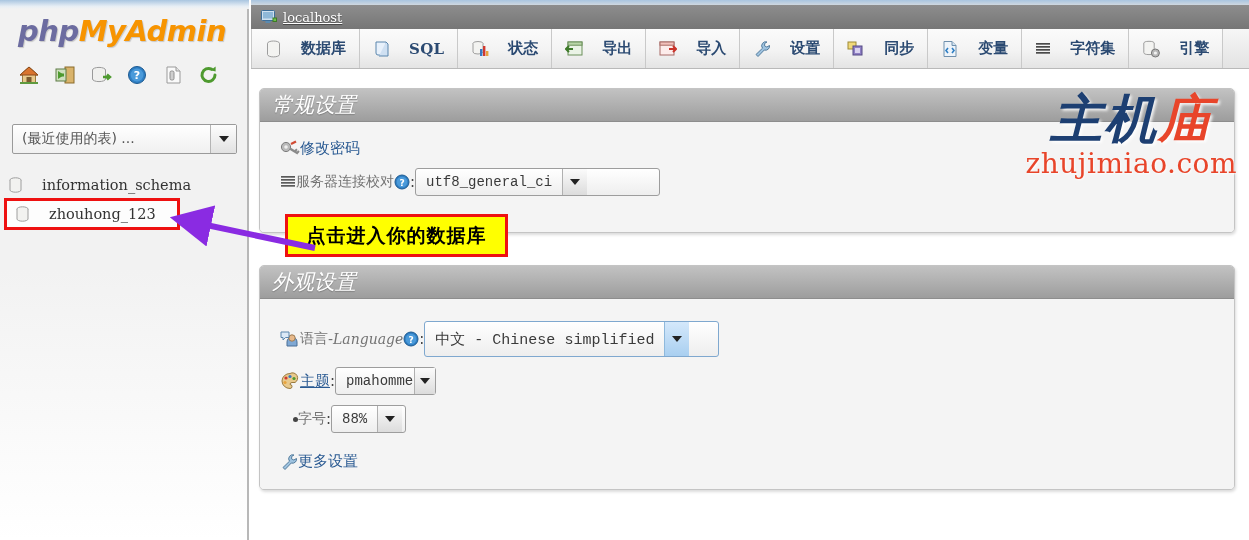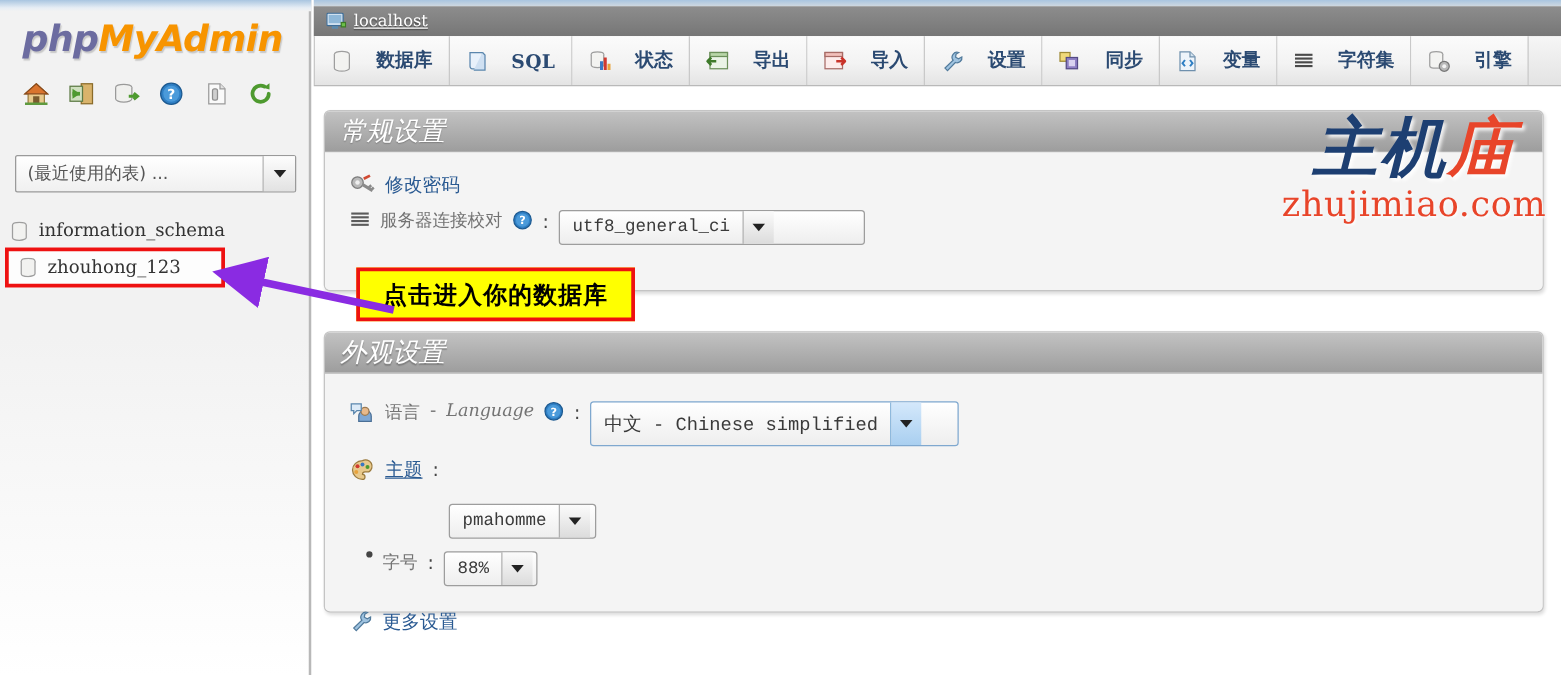--- a/index.html
+++ b/index.html
@@ -61,21 +61,21 @@
     width: 26px; height: 28px;
     border-left: 1px solid #b4b4b4;
     background: linear-gradient(to bottom, #fdfdfd, #e2e2e2);
     display: flex; align-items: center; justify-content: center;
   }
   .caret { width: 0; height: 0; border-left: 5px solid transparent;
            border-right: 5px solid transparent; border-top: 6px solid #222; }
 
   .db-list { position: absolute; left: 0; top: 172px; width: 249px; }
   .db-item {
-    display: flex; align-items: center; gap: 8px;
+    display: flex; align-items: center; gap: 19px;
     height: 26px; padding-left: 8px; cursor: pointer;
   }
   .db-item .db-label {
     font-family: "DejaVu Serif", "Liberation Serif", serif;
     font-size: 14.5px; color: #333;
   }
   .db-item.highlighted {
     border: 3px solid #ee1111;
     margin-left: 4px; width: 176px; height: 32px;
     background: #fdfdfd;
@@ -140,21 +140,21 @@
     border-bottom: 1px solid #8d8d8d;
     font-style: italic;
   }
   .panel-head .ph-title {
     color: #ffffff; font-size: 21px;
     font-family: "DejaVu Sans", sans-serif;
     text-shadow: 0 1px 1px rgba(0,0,0,0.25);
   }
   .panel-body { padding: 12px 0 14px 0; background: #f4f4f4; border-radius: 0 0 4px 4px; }
 
-  .row { display: flex; align-items: flex-start; gap: 8px; padding: 5px 0 5px 20px; }
+  .row { display: flex; align-items: center; gap: 0; padding: 5px 0 5px 20px; }
   .row .lbl {
     font-size: 14px; color: #737373;
     font-family: "DejaVu Sans", sans-serif;
   }
   .row .lnk {
     font-size: 15px; color: #2a5a92; cursor: pointer;
     font-family: "DejaVu Sans", sans-serif;
   }
   .row .lnk.u { text-decoration: underline; }
   .colon { font-size: 15px; color: #444; }
@@ -175,21 +175,21 @@
     width: 25px; align-self: stretch;
     border-left: 1px solid #b0b0b0;
     background: linear-gradient(to bottom, #fbfbfb, #dcdcdc);
     display: flex; align-items: center; justify-content: center;
   }
   .sel.focused { border-color: #7fa8cf; }
   .sel.focused .sbtn { background: linear-gradient(to bottom, #d4e8fb, #a9cff0); border-left-color:#8fb9dc; }
   .sel.wide  { width: 245px; }
   .sel.xwide { width: 295px; height: 36px; }
   .sel.xwide .sv { font-size: 15px; }
-  .sel.small { width: 118px; margin-top: 36px; }
+  .sel.small { width: 101px; }
   .sel.tiny  { width: 75px; }
 
   .bullet { width: 5px; height: 5px; border-radius: 50%; background: #444; margin-left: 13px; }
 
   
   #watermark {
     position: absolute; right: 12px; top: 93px;
     text-align: center; pointer-events: none; z-index: 30;
     filter: blur(0.25px);
   }

